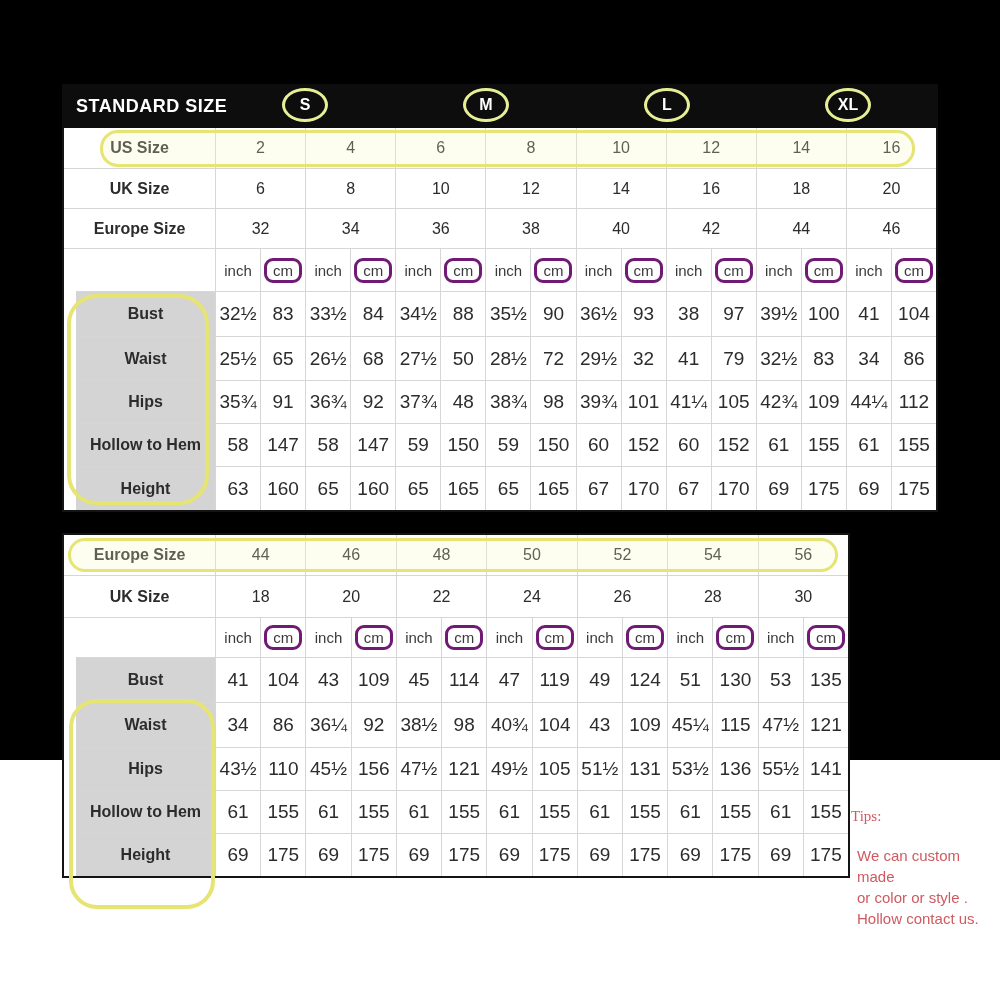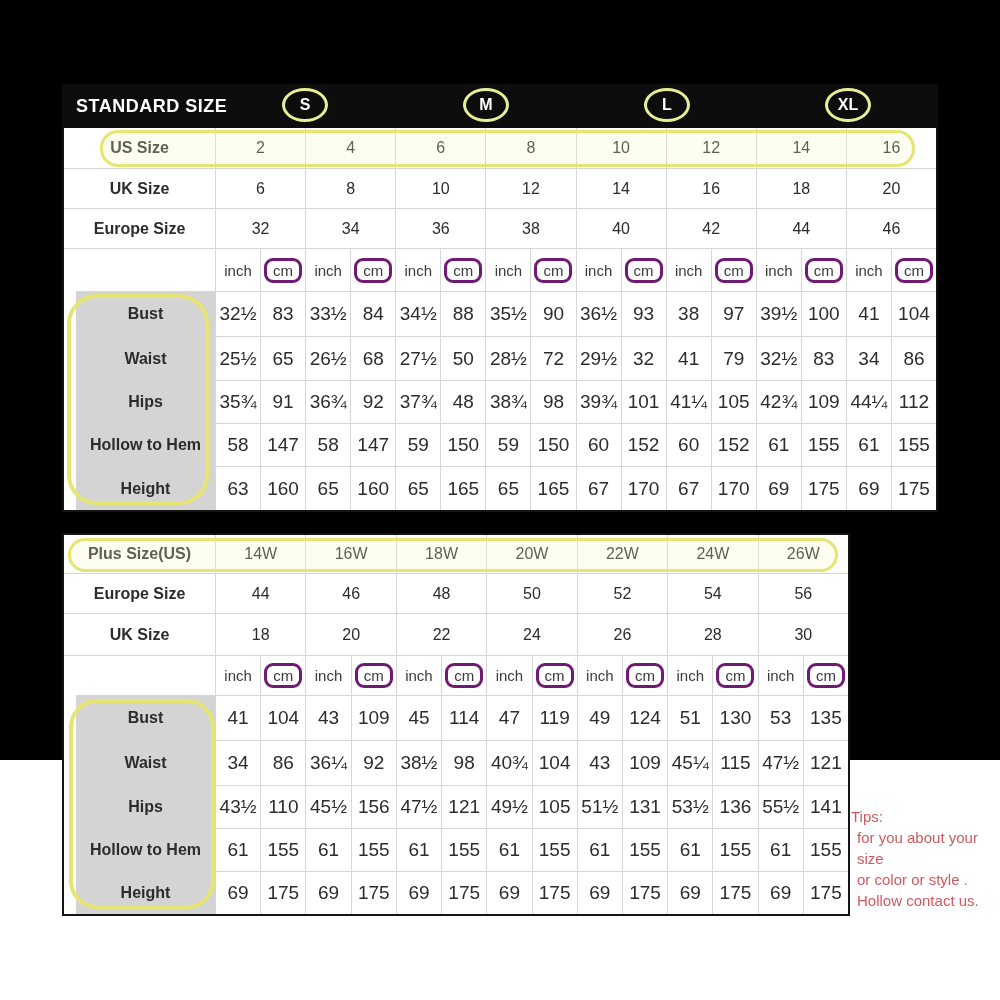--- a/index.html
+++ b/index.html
@@ -40,21 +40,21 @@
   
   .hl-rect{position:absolute;box-sizing:border-box;border:3px solid #e6e472;
     background:rgba(248,248,195,.25);pointer-events:none;}
   #hl-us-row{left:38px;top:46px;width:815px;height:37px;border-radius:18px;}
   #hl-std-labels{left:5px;top:210px;width:142px;height:211px;border-radius:30px;border-width:4px;background:transparent;}
   #hl-plus-row{left:4px;top:3px;width:770px;height:34px;border-radius:17px;}
   #hl-plus-labels{left:5px;top:164px;width:146px;height:210px;border-radius:28px;border-width:4px;background:transparent;}
 
   
   .tips{position:absolute;left:851px;top:806px;width:150px;color:#cf5a60;font-size:15px;line-height:21px;}
-  .tips .t-title{margin-bottom:0;}
+  .tips .t-title{margin-bottom:18px;font-family:Liberation Serif, serif;}
   .tips .t-line{margin-left:6px;}
 </style>
 </head>
 <body>
 
 <div class="canvas">
 
   <div class="sizetable" id="table-standard">
     <div class="header-bar">
       <span class="header-title">STANDARD SIZE</span>
@@ -243,30 +243,20 @@
           <div class="cell mv">69</div>
           <div class="cell mv">175</div>
         </div>
       </div>
     <div class="hl-rect" id="hl-us-row"></div>
     <div class="hl-rect" id="hl-std-labels"></div>
   </div>
 
   <div class="sizetable" id="table-plus">
     <div class="tbody" id="plus-body">
-        <div class="row r14" style="height: 38px;">
-          <div class="cell lbl">Plus Size(US)</div>
-          <div class="cell szv sp2">14W</div>
-          <div class="cell szv sp2">16W</div>
-          <div class="cell szv sp2">18W</div>
-          <div class="cell szv sp2">20W</div>
-          <div class="cell szv sp2">22W</div>
-          <div class="cell szv sp2">24W</div>
-          <div class="cell szv sp2">26W</div>
-        </div>
         <div class="row r14" style="height: 40px;">
           <div class="cell lbl">Europe Size</div>
           <div class="cell szv sp2">44</div>
           <div class="cell szv sp2">46</div>
           <div class="cell szv sp2">48</div>
           <div class="cell szv sp2">50</div>
           <div class="cell szv sp2">52</div>
           <div class="cell szv sp2">54</div>
           <div class="cell szv sp2">56</div>
         </div>
@@ -410,18 +400,18 @@
           <div class="cell mv">69</div>
           <div class="cell mv">175</div>
         </div>
       </div>
     <div class="hl-rect" id="hl-plus-row"></div>
     <div class="hl-rect" id="hl-plus-labels"></div>
   </div>
 
   <div class="tips">
     <div class="t-title">Tips:</div>
-    <div class="t-line">for you about your size</div>
+    <div class="t-line">We can custom made</div>
     <div class="t-line">or color or style .</div>
     <div class="t-line">Hollow contact us.</div>
   </div>
 
 </div>
 
 </body></html>

